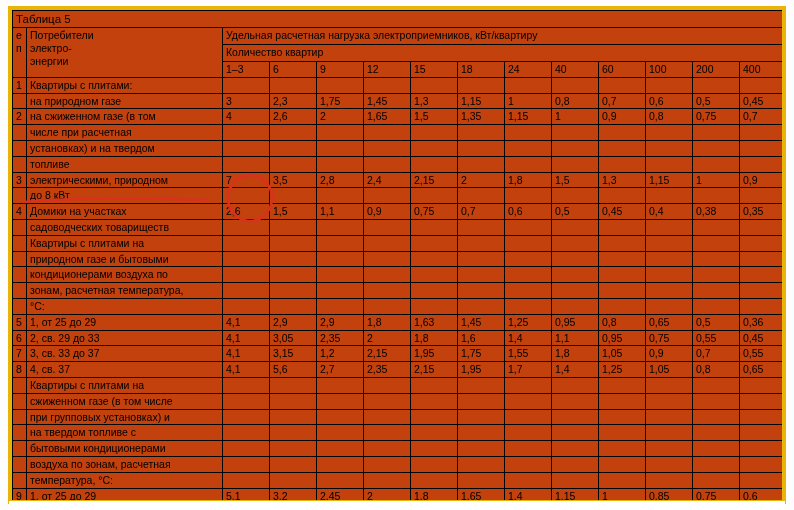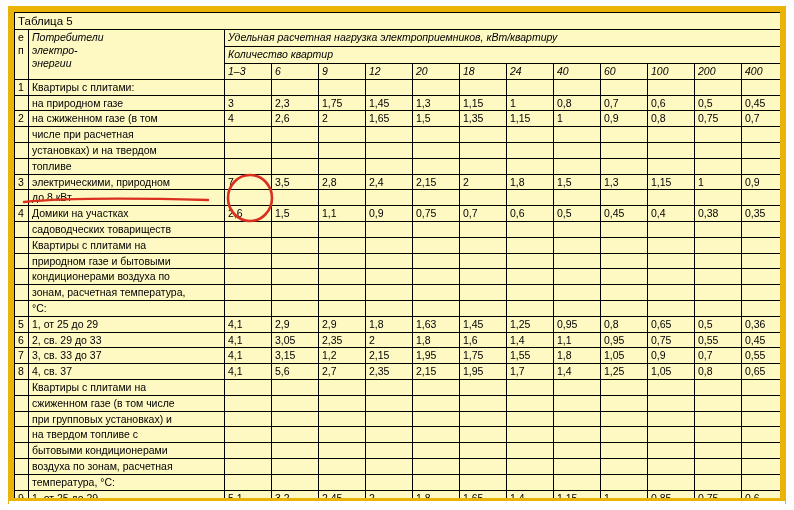--- a/index.html
+++ b/index.html
@@ -20,23 +20,23 @@
     left: 0; top: 0;
     width: 794px; height: 510px;
     background: #fdfdfd;
   }
   .table-wrap {
     position: absolute;
     left: 8px;
     top: 6px;
     width: 778px;
     height: 498px;
-    border: 6px solid #eab308;
+    border: 4px solid #eab308;
     box-sizing: border-box;
-    background: #fef9c3;
+    background: #c2410c;
     overflow: hidden;
   }
   table.main {
     border-collapse: collapse;
     width: 100%;
     table-layout: fixed;
     font-size: 10.5px;
   }
   table.main td, table.main th {
     border: 1px solid #000;
@@ -50,21 +50,20 @@
     text-align: center;
     font-size: 11.5px;
     padding: 4px 0 5px 0;
     border-left: none;
     border-right: none;
     border-top: none;
   }
   .hdr-center {
     text-align: center;
     vertical-align: middle;
-    font-style: italic;
   }
   .col-num { width: 14px; text-align: left; }
   .col-name { width: 196px; }
   .col-data { width: 47px; }
   .data-cell { text-align: left; white-space: nowrap; }
   .rowname { white-space: normal; }
   .small-head {
     font-size: 10.5px;
   }
   .head-tall { height: 14px; }
@@ -136,21 +135,21 @@
           <td colspan="13" class="hdr-center small-head head-tall">Удельная расчетная нагрузка электроприемников, кВт/квартиру</td>
         </tr>
         <tr>
           <td colspan="13" class="hdr-center small-head head-tall">Количество квартир</td>
         </tr>
         <tr>
           <td class="hdr-center small-head">1–3</td>
           <td class="hdr-center small-head">6</td>
           <td class="hdr-center small-head">9</td>
           <td class="hdr-center small-head">12</td>
-          <td class="hdr-center small-head">20</td>
+          <td class="hdr-center small-head">15</td>
           <td class="hdr-center small-head">18</td>
           <td class="hdr-center small-head">24</td>
           <td class="hdr-center small-head">40</td>
           <td class="hdr-center small-head">60</td>
           <td class="hdr-center small-head">100</td>
           <td class="hdr-center small-head">200</td>
           <td class="hdr-center small-head">400</td>
           <td class="hdr-center small-head">600</td>
         </tr>
       </tbody>

